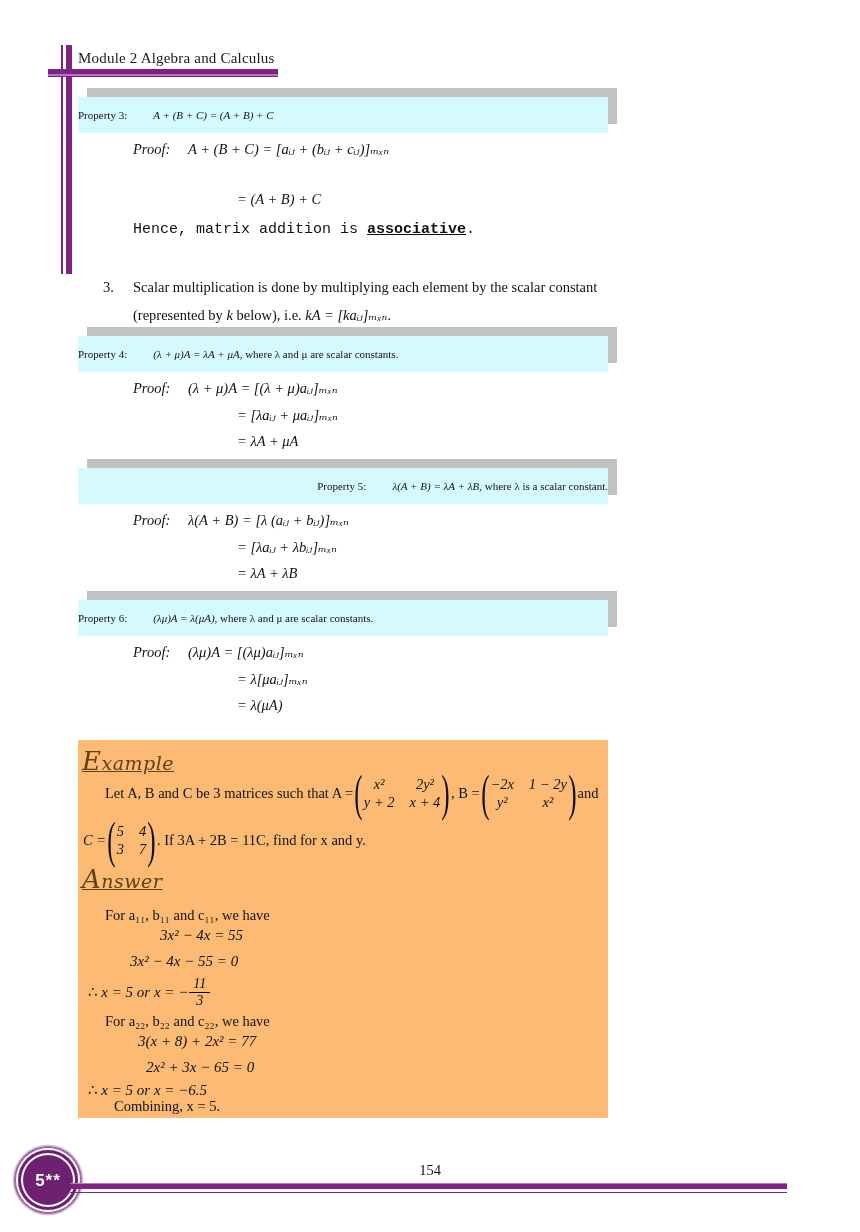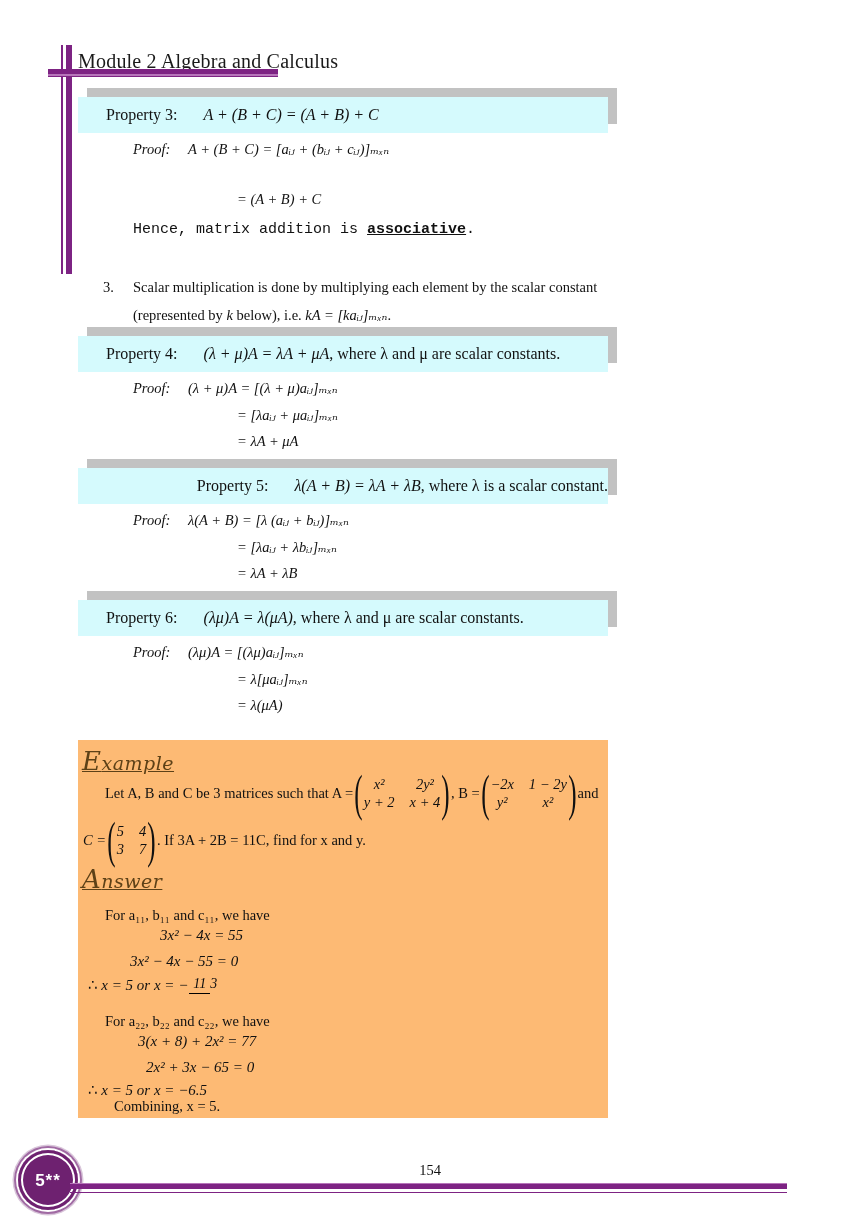--- a/index.html
+++ b/index.html
@@ -2,30 +2,30 @@
 <html><head>
 <meta charset="utf-8">
 <style>
   html,body { margin:0; padding:0; }
   body { background:#ffffff; font-family:"Liberation Serif","DejaVu Serif",serif; color:#111; }
   #page { position:relative; width:860px; height:1232px; background:#fff; overflow:hidden; }
 
   
   .vbar-thin  { position:absolute; left:61px; top:45px; width:2px;  height:229px; background:#7d2383; }
   .vbar-thick { position:absolute; left:66px; top:45px; width:6px;  height:229px; background:#7d2383; }
-  .page-title { position:absolute; left:78px; top:50px; font-size:20px; letter-spacing:.2px; color:#1a1a1a; }
+  .page-title { position:absolute; left:78px; top:50px; font-size:15px; letter-spacing:.2px; color:#1a1a1a; }
   .hrule { position:absolute; left:48px; top:69px; width:230px; }
   .hrule .t1 { height:4.5px; background:#7d2383; }
   .hrule .t2 { height:2px;   background:#b775ba; }
   .hrule .t3 { height:1.5px; background:#7d2383; }
 
   
   .prop-box { position:absolute; left:78px; width:530px; height:36px; background:#d5fafd;
               box-shadow:9px -9px 0 0 #c2c2c2; display:flex; align-items:center;
-              padding-left:28px; box-sizing:border-box; font-size:16px; }
+              padding-left:0; box-sizing:border-box; font-size:11px; }
   .prop-box .lbl { margin-right:26px; white-space:nowrap; }
   .prop-box .math { font-style:italic; white-space:pre; }
   .prop-box .rest { white-space:pre; }
   #p3box { top:97px; }  #p4box { top:336px; }  #p5box { top:468px;justify-content:flex-end; }  #p6box { top:600px; }
 
   .eq { font-style:italic; font-family:"Liberation Serif","DejaVu Serif","DejaVu Sans",serif; }
   .proof-line { position:absolute; left:0; font-size:14.5px; white-space:nowrap; }
   .pl1 { padding-left:133px; }
   .plc { padding-left:237px; }
   .proof-label { font-style:italic; margin-right:14px; }
@@ -64,21 +64,21 @@
   #ans2 { left:27px; top:167px; }
   #aeq1 { left:82px; top:187px; }
   #aeq2 { left:52px; top:213px; }
   #sol1 { left:10px; top:236px; display:flex; align-items:center; }
   #ans3 { left:27px; top:273px; }
   #aeq3 { left:60px; top:293px; }
   #aeq4 { left:68px; top:319px; }
   #sol2 { left:10px; top:341px; }
   #ans4 { left:36px; top:358px; }
 
-  .frac { display:inline-flex; flex-direction:row; text-align:center; font-size:14px;
+  .frac { display:inline-flex; flex-direction:column; text-align:center; font-size:14px;
           line-height:1.1; margin-left:1px; font-style:italic; }
   .frac .num { border-bottom:1.4px solid #000; padding:0 4px 1px; }
 
   
   .badge { position:absolute; left:18px; top:1150px; width:60px; height:60px; border-radius:50%;
            background:#6e2170; display:flex; align-items:center; justify-content:center;
            color:#fff; font:bold 17px/1 "Liberation Sans",sans-serif; letter-spacing:1px;
            box-shadow: inset 0 0 0 3px #6e2170, inset 0 0 0 5px #ffffff,
                        0 0 0 2px #ffffff, 0 0 0 4px #a06aa3, 0 0 0 5.5px #d9c6da; }
   .page-num { position:absolute; left:0; top:1162px; width:860px; text-align:center; font-size:14.5px; }

